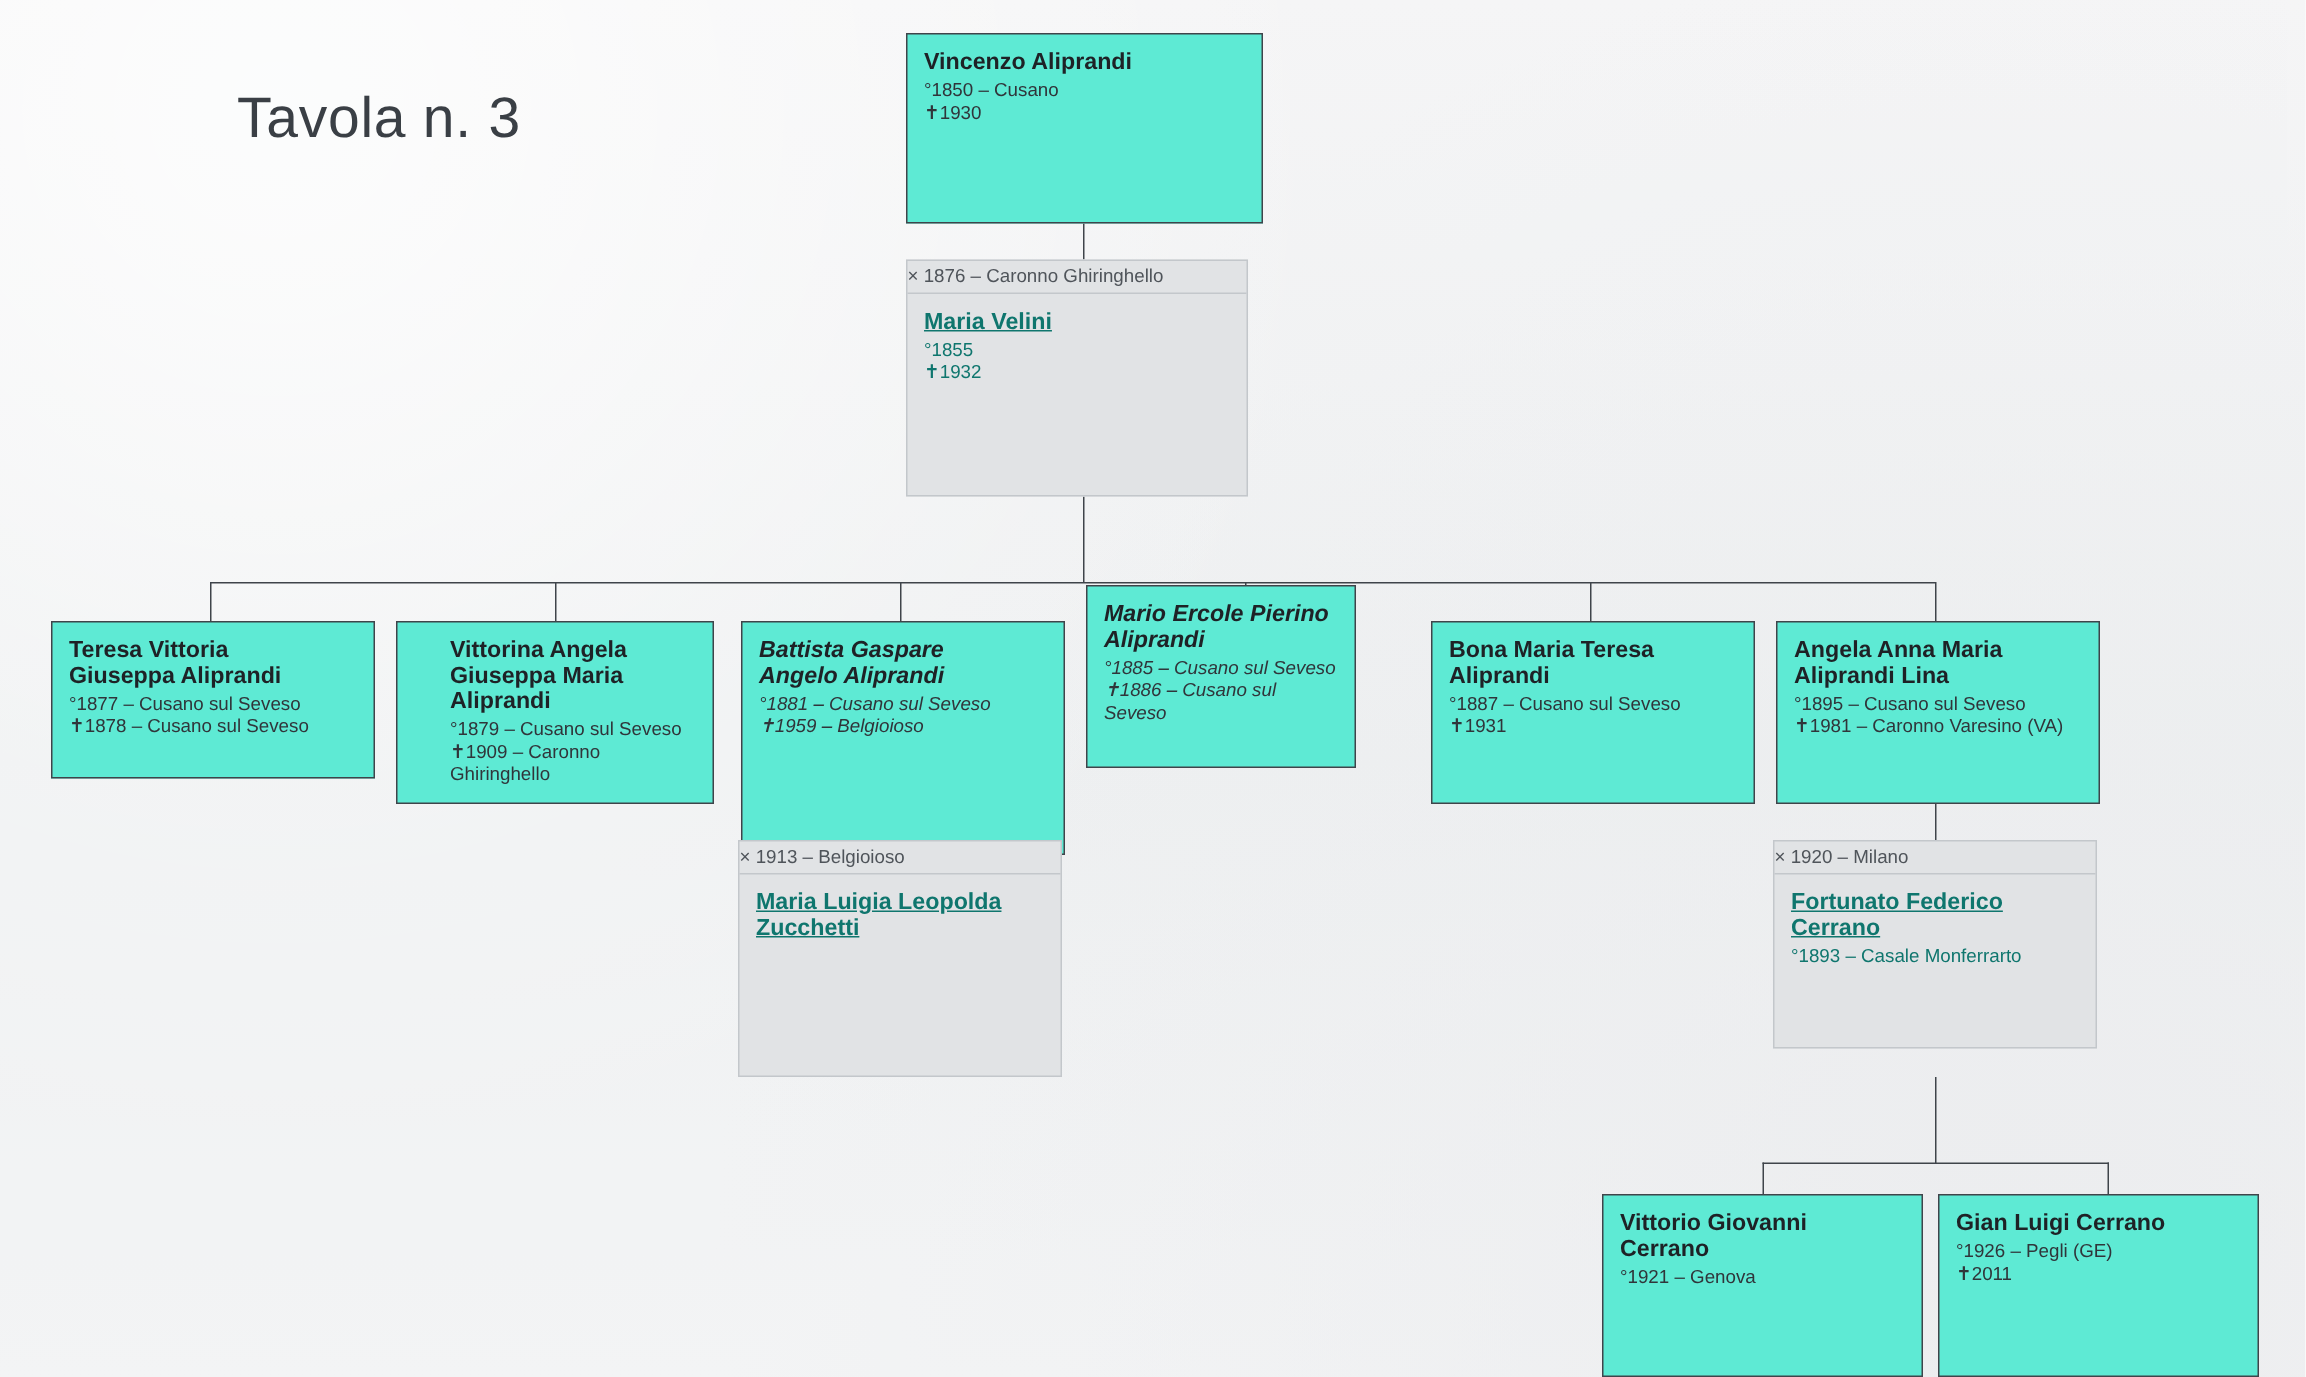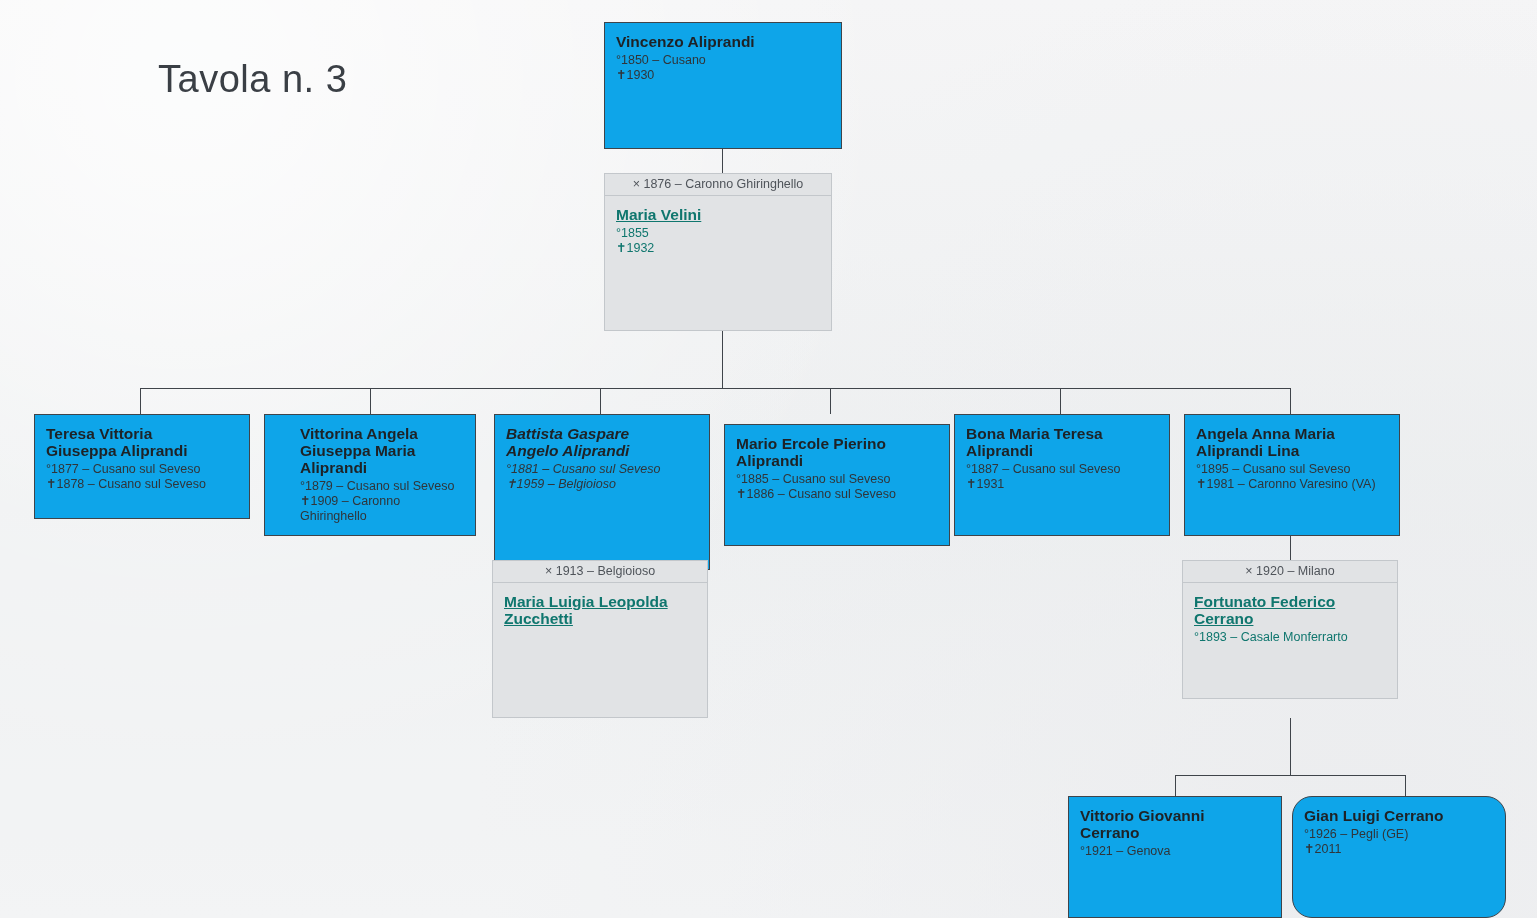--- a/index.html
+++ b/index.html
@@ -45,33 +45,32 @@
 
   
   .node {
     position: absolute;
     box-sizing: border-box;
     border: 1px solid #4a4f55;
     background: #eff0f1;
     z-index: 3;
   }
   .node.person {
-    background: #0ea5e9;
+    background: #5eead4;
     border-color: #3f444a;
   }
   .node.spouse {
     background: #e1e3e5;
     border: 1px solid #c3c7cb;
   }
   .marriage {
     box-sizing: border-box;
     height: 22px;
     line-height: 21px;
     border-bottom: 1px solid #c3c7cb;
-    text-align: center;
     font-size: 12.5px;
     color: #4f545a;
     white-space: nowrap;
     overflow: hidden;
   }
   .body {
     padding: 10px 11px 6px 11px;
   }
   .name {
     font-size: 15.5px;
@@ -169,21 +168,21 @@
 
   <div class="node person" style="left:494px; top:414px; width:216px; height:156px;font-style:italic;">
     <div class="body">
       <div class="name">Battista Gaspare
 Angelo Aliprandi</div>
       <div class="dates">°1881 – Cusano sul Seveso
 ✝1959 – Belgioioso</div>
     </div>
   </div>
 
-  <div class="node person" style="left:724px; top:424px; width:226px; height:122px;">
+  <div class="node person" style="left:724px; top:390px; width:180px; height:122px;font-style:italic;">
     <div class="body">
       <div class="name">Mario Ercole Pierino
 Aliprandi</div>
       <div class="dates">°1885 – Cusano sul Seveso
 ✝1886 – Cusano sul Seveso</div>
     </div>
   </div>
 
   <div class="node person" style="left:954px; top:414px; width:216px; height:122px;">
     <div class="body">
@@ -222,21 +221,21 @@
   </div>
 
   <div class="node person" style="left:1068px; top:796px; width:214px; height:122px;">
     <div class="body">
       <div class="name">Vittorio Giovanni
 Cerrano</div>
       <div class="dates">°1921 – Genova</div>
     </div>
   </div>
 
-  <div class="node person" style="left:1292px; top:796px; width:214px; height:122px;border-radius:20px;">
+  <div class="node person" style="left:1292px; top:796px; width:214px; height:122px;">
     <div class="body">
       <div class="name">Gian Luigi Cerrano</div>
       <div class="dates">°1926 – Pegli (GE)
 ✝2011</div>
     </div>
   </div>
 
 </div>
 
 </body></html>

